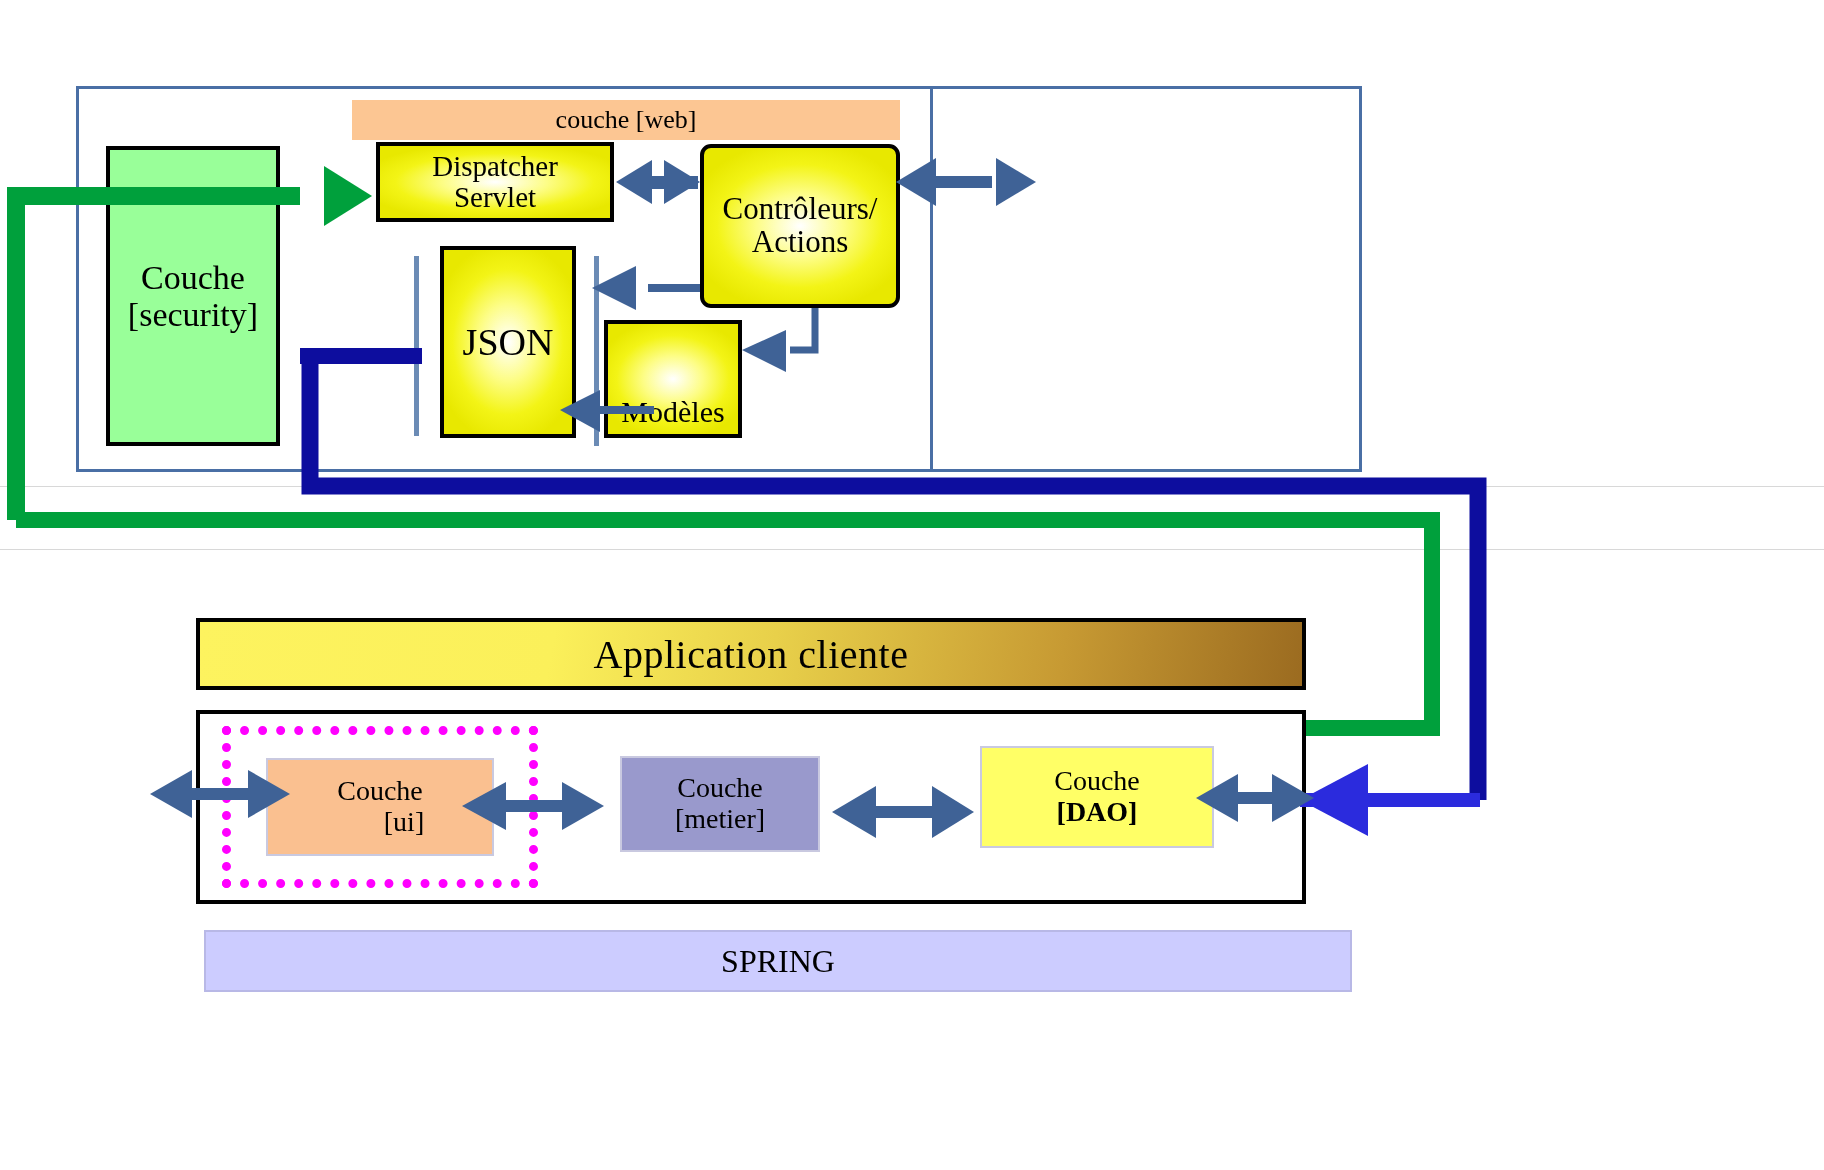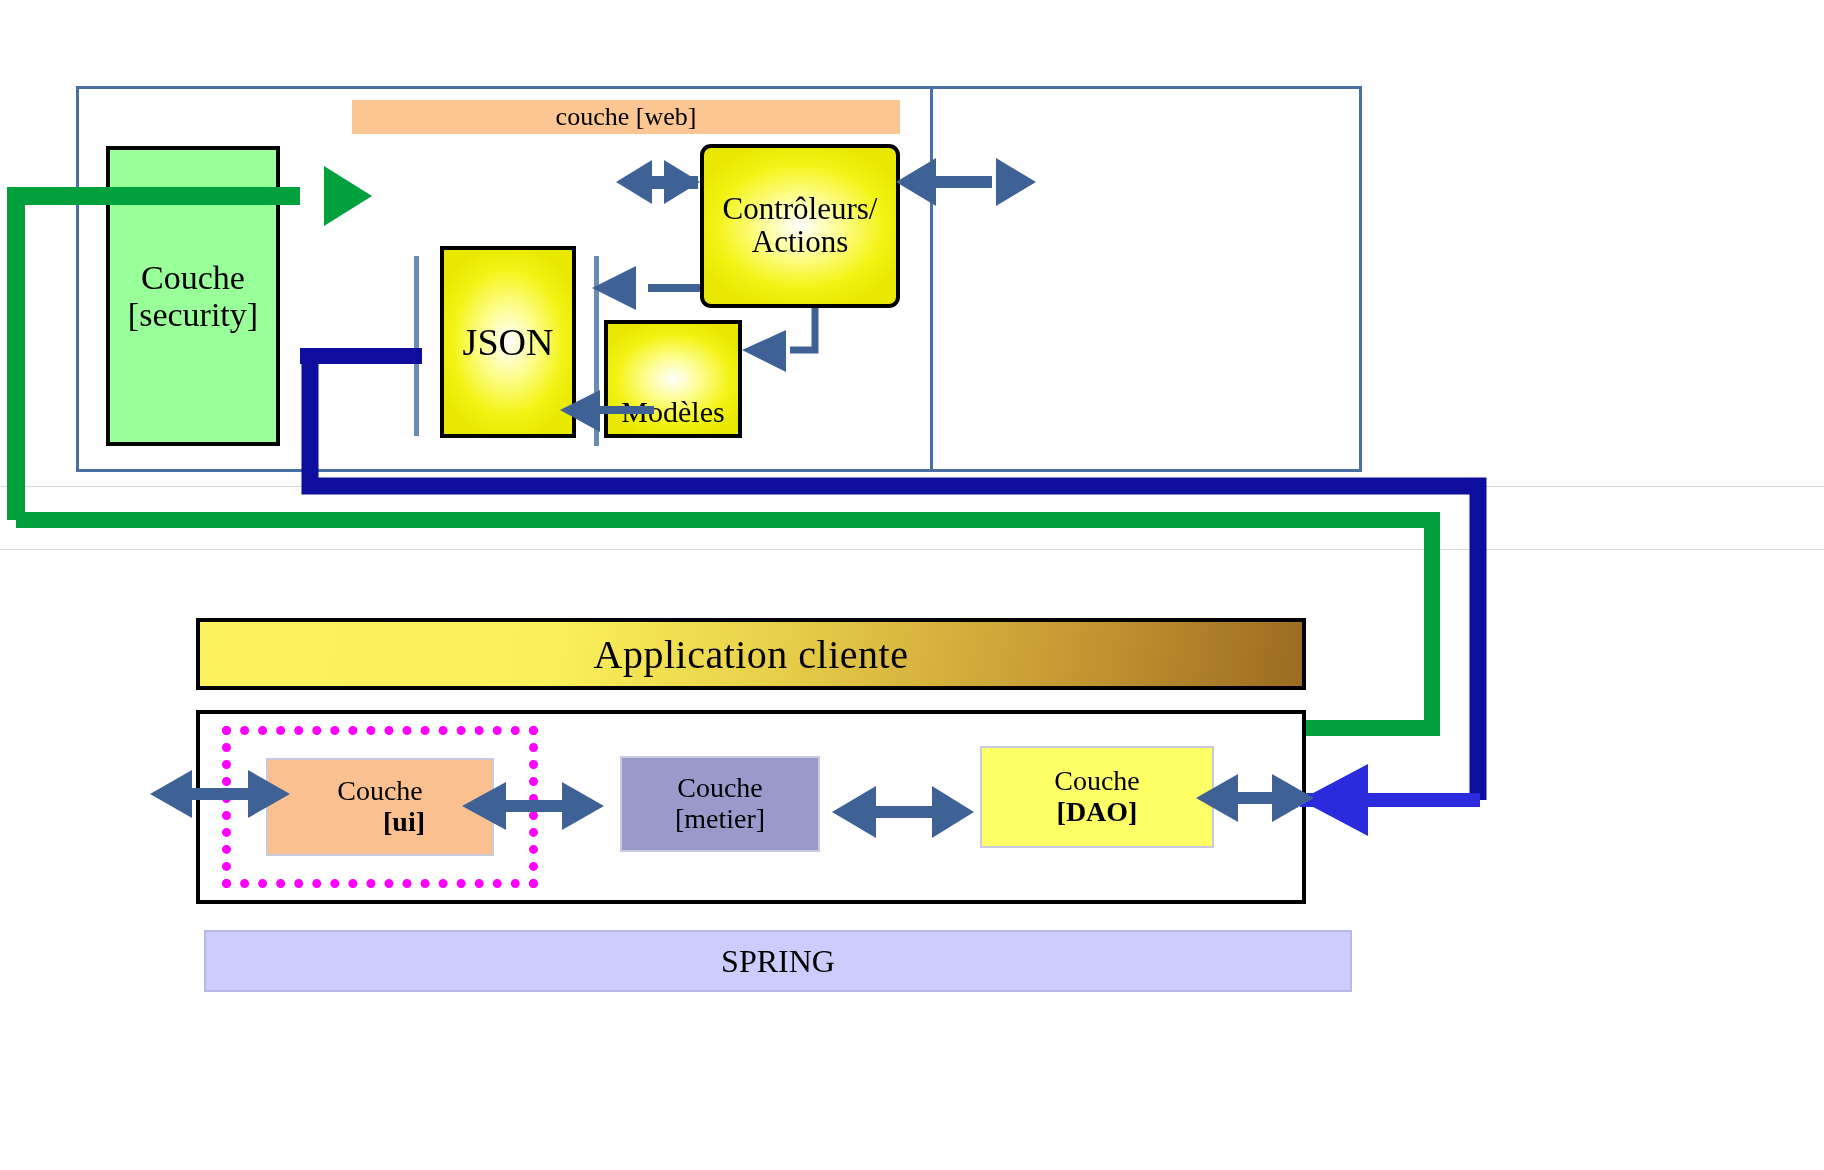--- a/index.html
+++ b/index.html
@@ -68,29 +68,33 @@
 <div id="stage">
 
   <div class="hr" style="top:486px;"></div>
   <div class="hr" style="top:549px;"></div>
 
 
   <div class="abs frame-blue" style="left:76px;top:86px;width:1286px;height:386px;"></div>
 
   <div class="abs ln-thin" style="left:930px;top:88px;width:3px;height:382px;background:#4a6fa5;"></div>
 
-  <div class="abs peachbar" style="left:352px;top:100px;width:548px;height:34px;font-size:26px;">
+  <div class="abs peachbar" style="left:352px;top:100px;width:548px;height:40px;font-size:26px;">
     <span>couche [web]</span>
   </div>
 
   <div class="abs greenbox" style="left:106px;top:146px;width:174px;height:300px;font-size:34px;flex-direction:column;">
     <span>Couche</span>
     <span>[security]</span>
   </div>
 
+  <div class="abs ybox" style="left:376px;top:142px;width:238px;height:80px;font-size:29px;flex-direction:column;">
+    <span>Dispatcher</span>
+    <span>Servlet</span>
+  </div>
 
   <div class="abs ybox" style="left:700px;top:144px;width:200px;height:164px;font-size:31px;flex-direction:column;border-radius:11px;">
     <span>Contrôleurs/</span>
     <span>Actions</span>
   </div>
 
   <div class="abs ybox" style="left:440px;top:246px;width:136px;height:192px;font-size:38px;">
     <span>JSON</span>
   </div>
 
@@ -106,21 +110,21 @@
   <div class="abs banner" style="left:196px;top:618px;width:1110px;height:72px;">
     <span>Application cliente</span>
   </div>
 
   <div class="abs frame-black" style="left:196px;top:710px;width:1110px;height:194px;"></div>
 
   <div class="abs dotted-magenta" style="left:222px;top:726px;width:316px;height:162px;"></div>
 
   <div class="abs cbox peach" style="left:266px;top:758px;width:228px;height:98px;font-size:28px;flex-direction:column;">
     <span>Couche</span>
-    <span style="font-weight:bold;margin-left:48px;">[ui]</span>
+    <span style="font-weight:normal;margin-left:48px;">[ui]</span>
   </div>
 
   <div class="abs cbox purple" style="left:620px;top:756px;width:200px;height:96px;font-size:28px;flex-direction:column;">
     <span>Couche</span>
     <span style="font-weight:normal;">[metier]</span>
   </div>
 
   <div class="abs cbox yellow" style="left:980px;top:746px;width:234px;height:102px;font-size:28px;flex-direction:column;">
     <span>Couche</span>
     <span style="font-weight:bold;">[DAO]</span>

